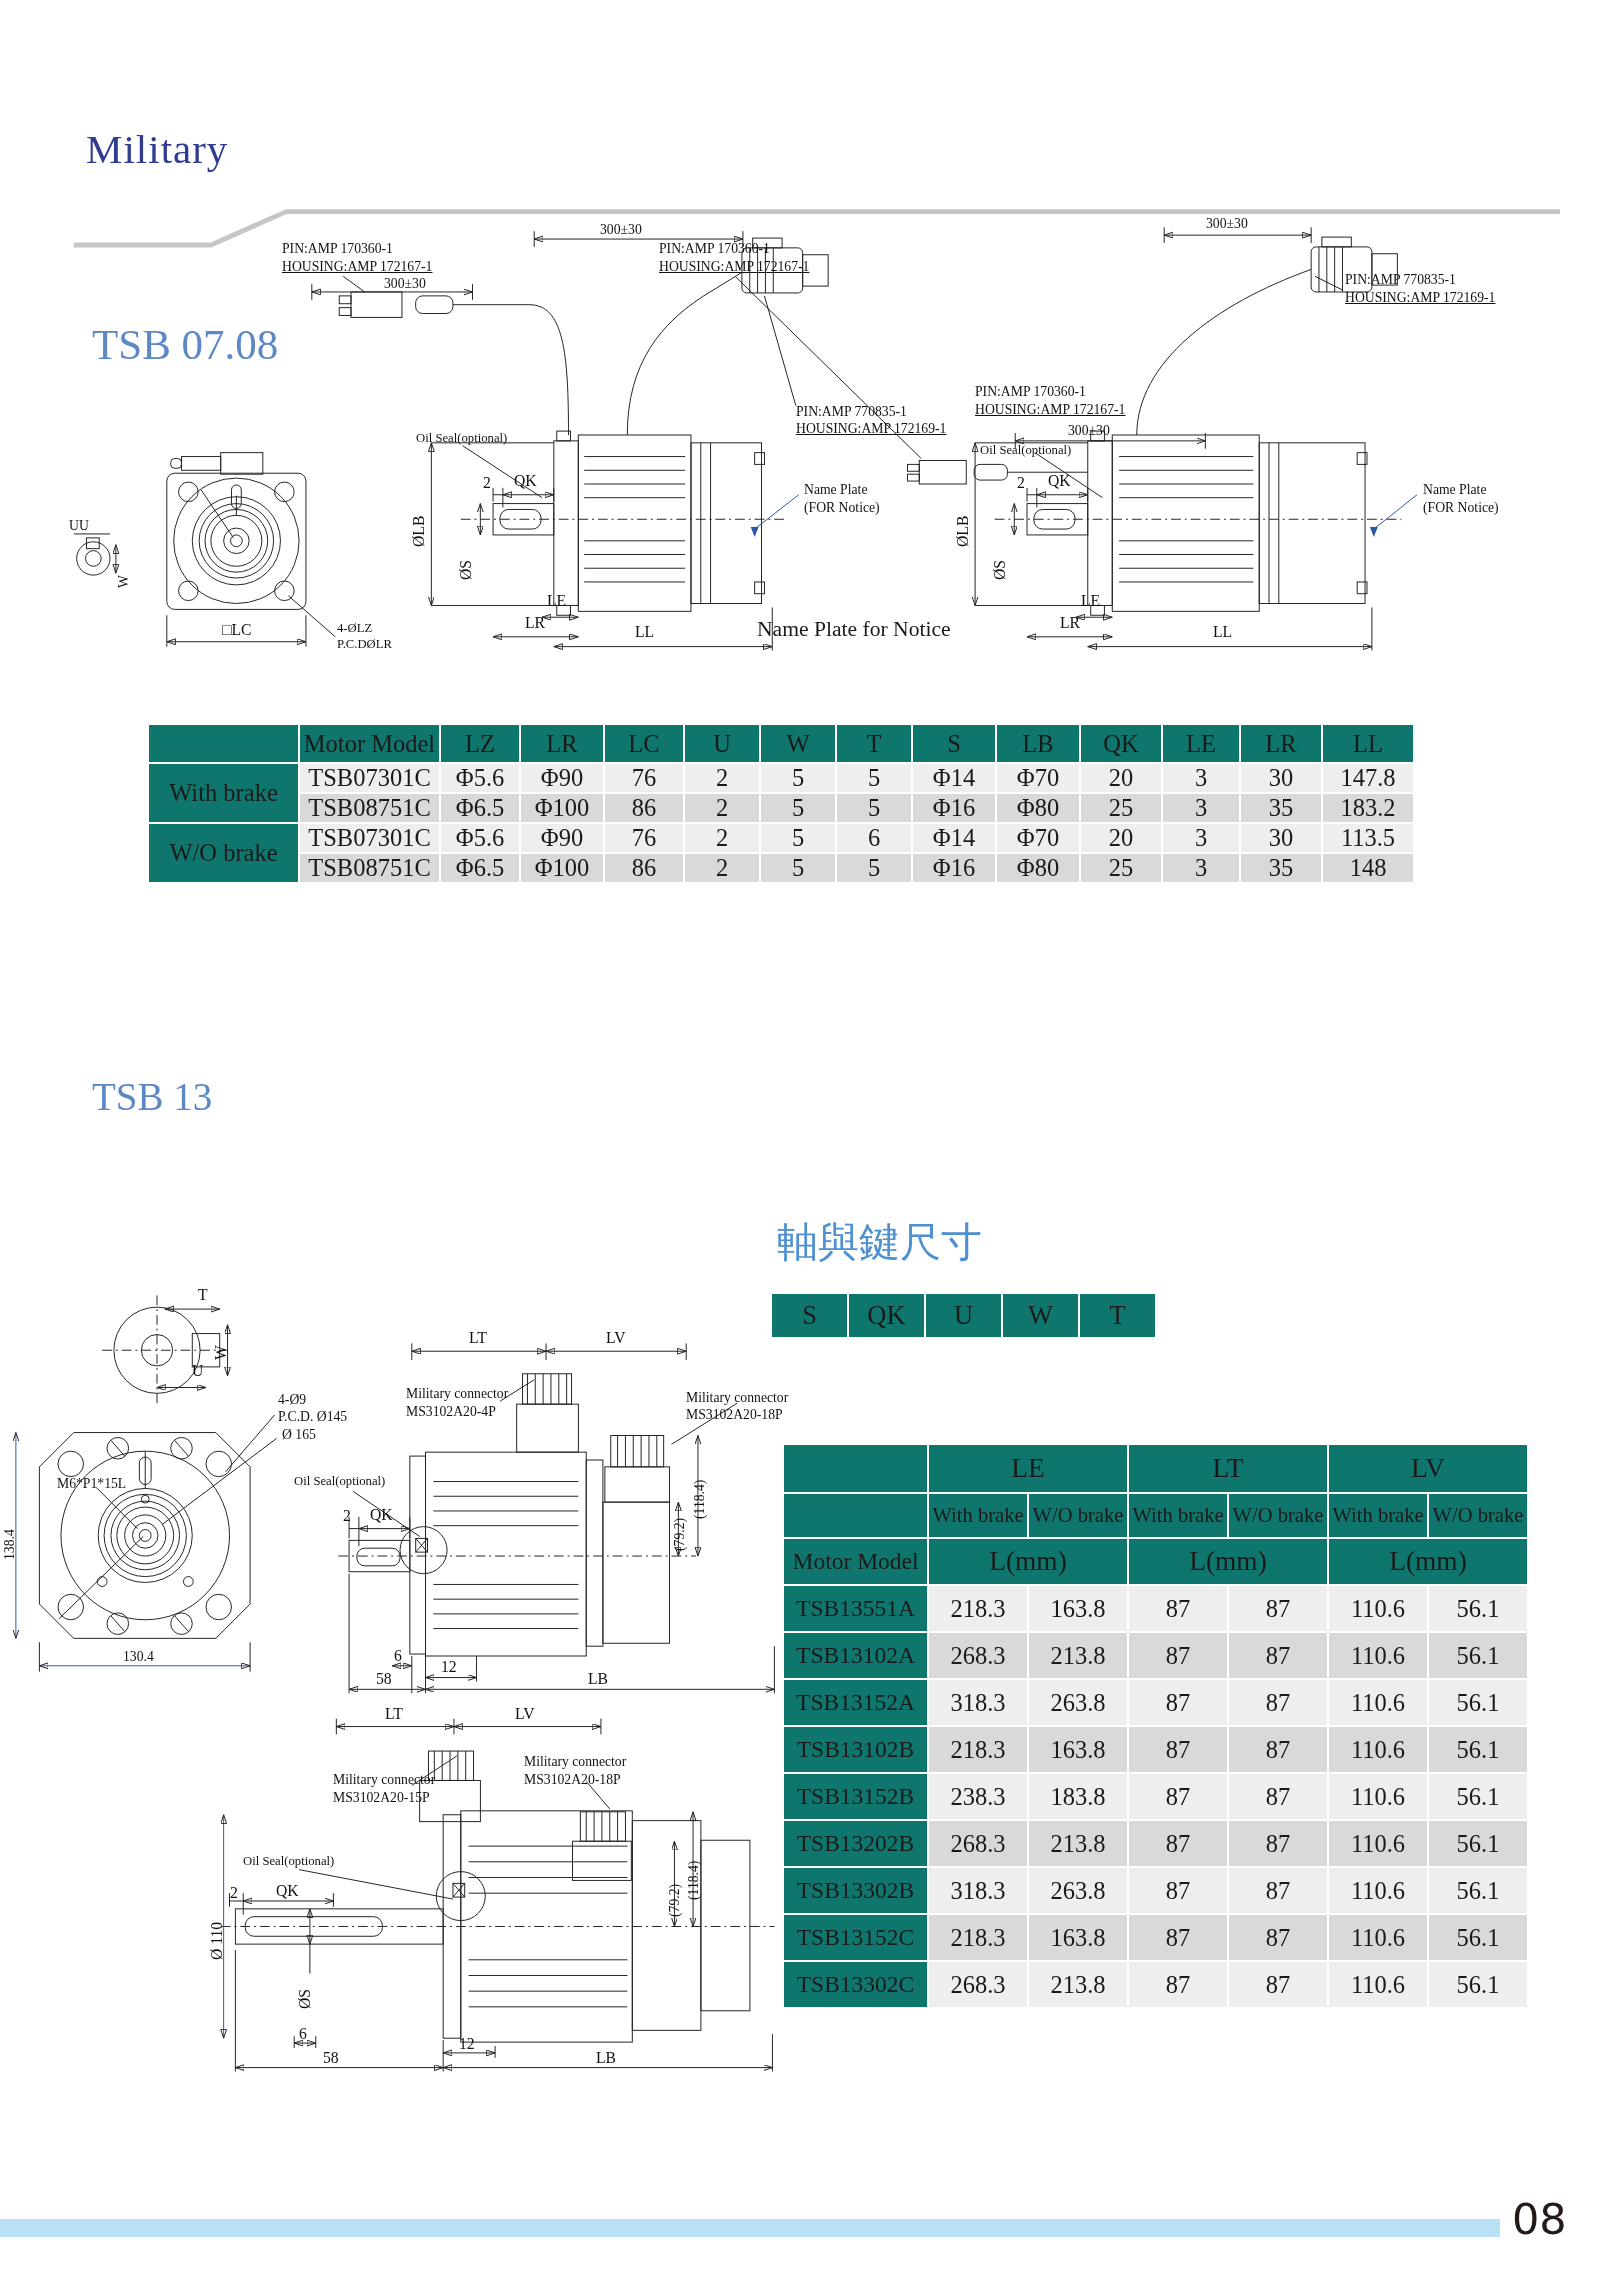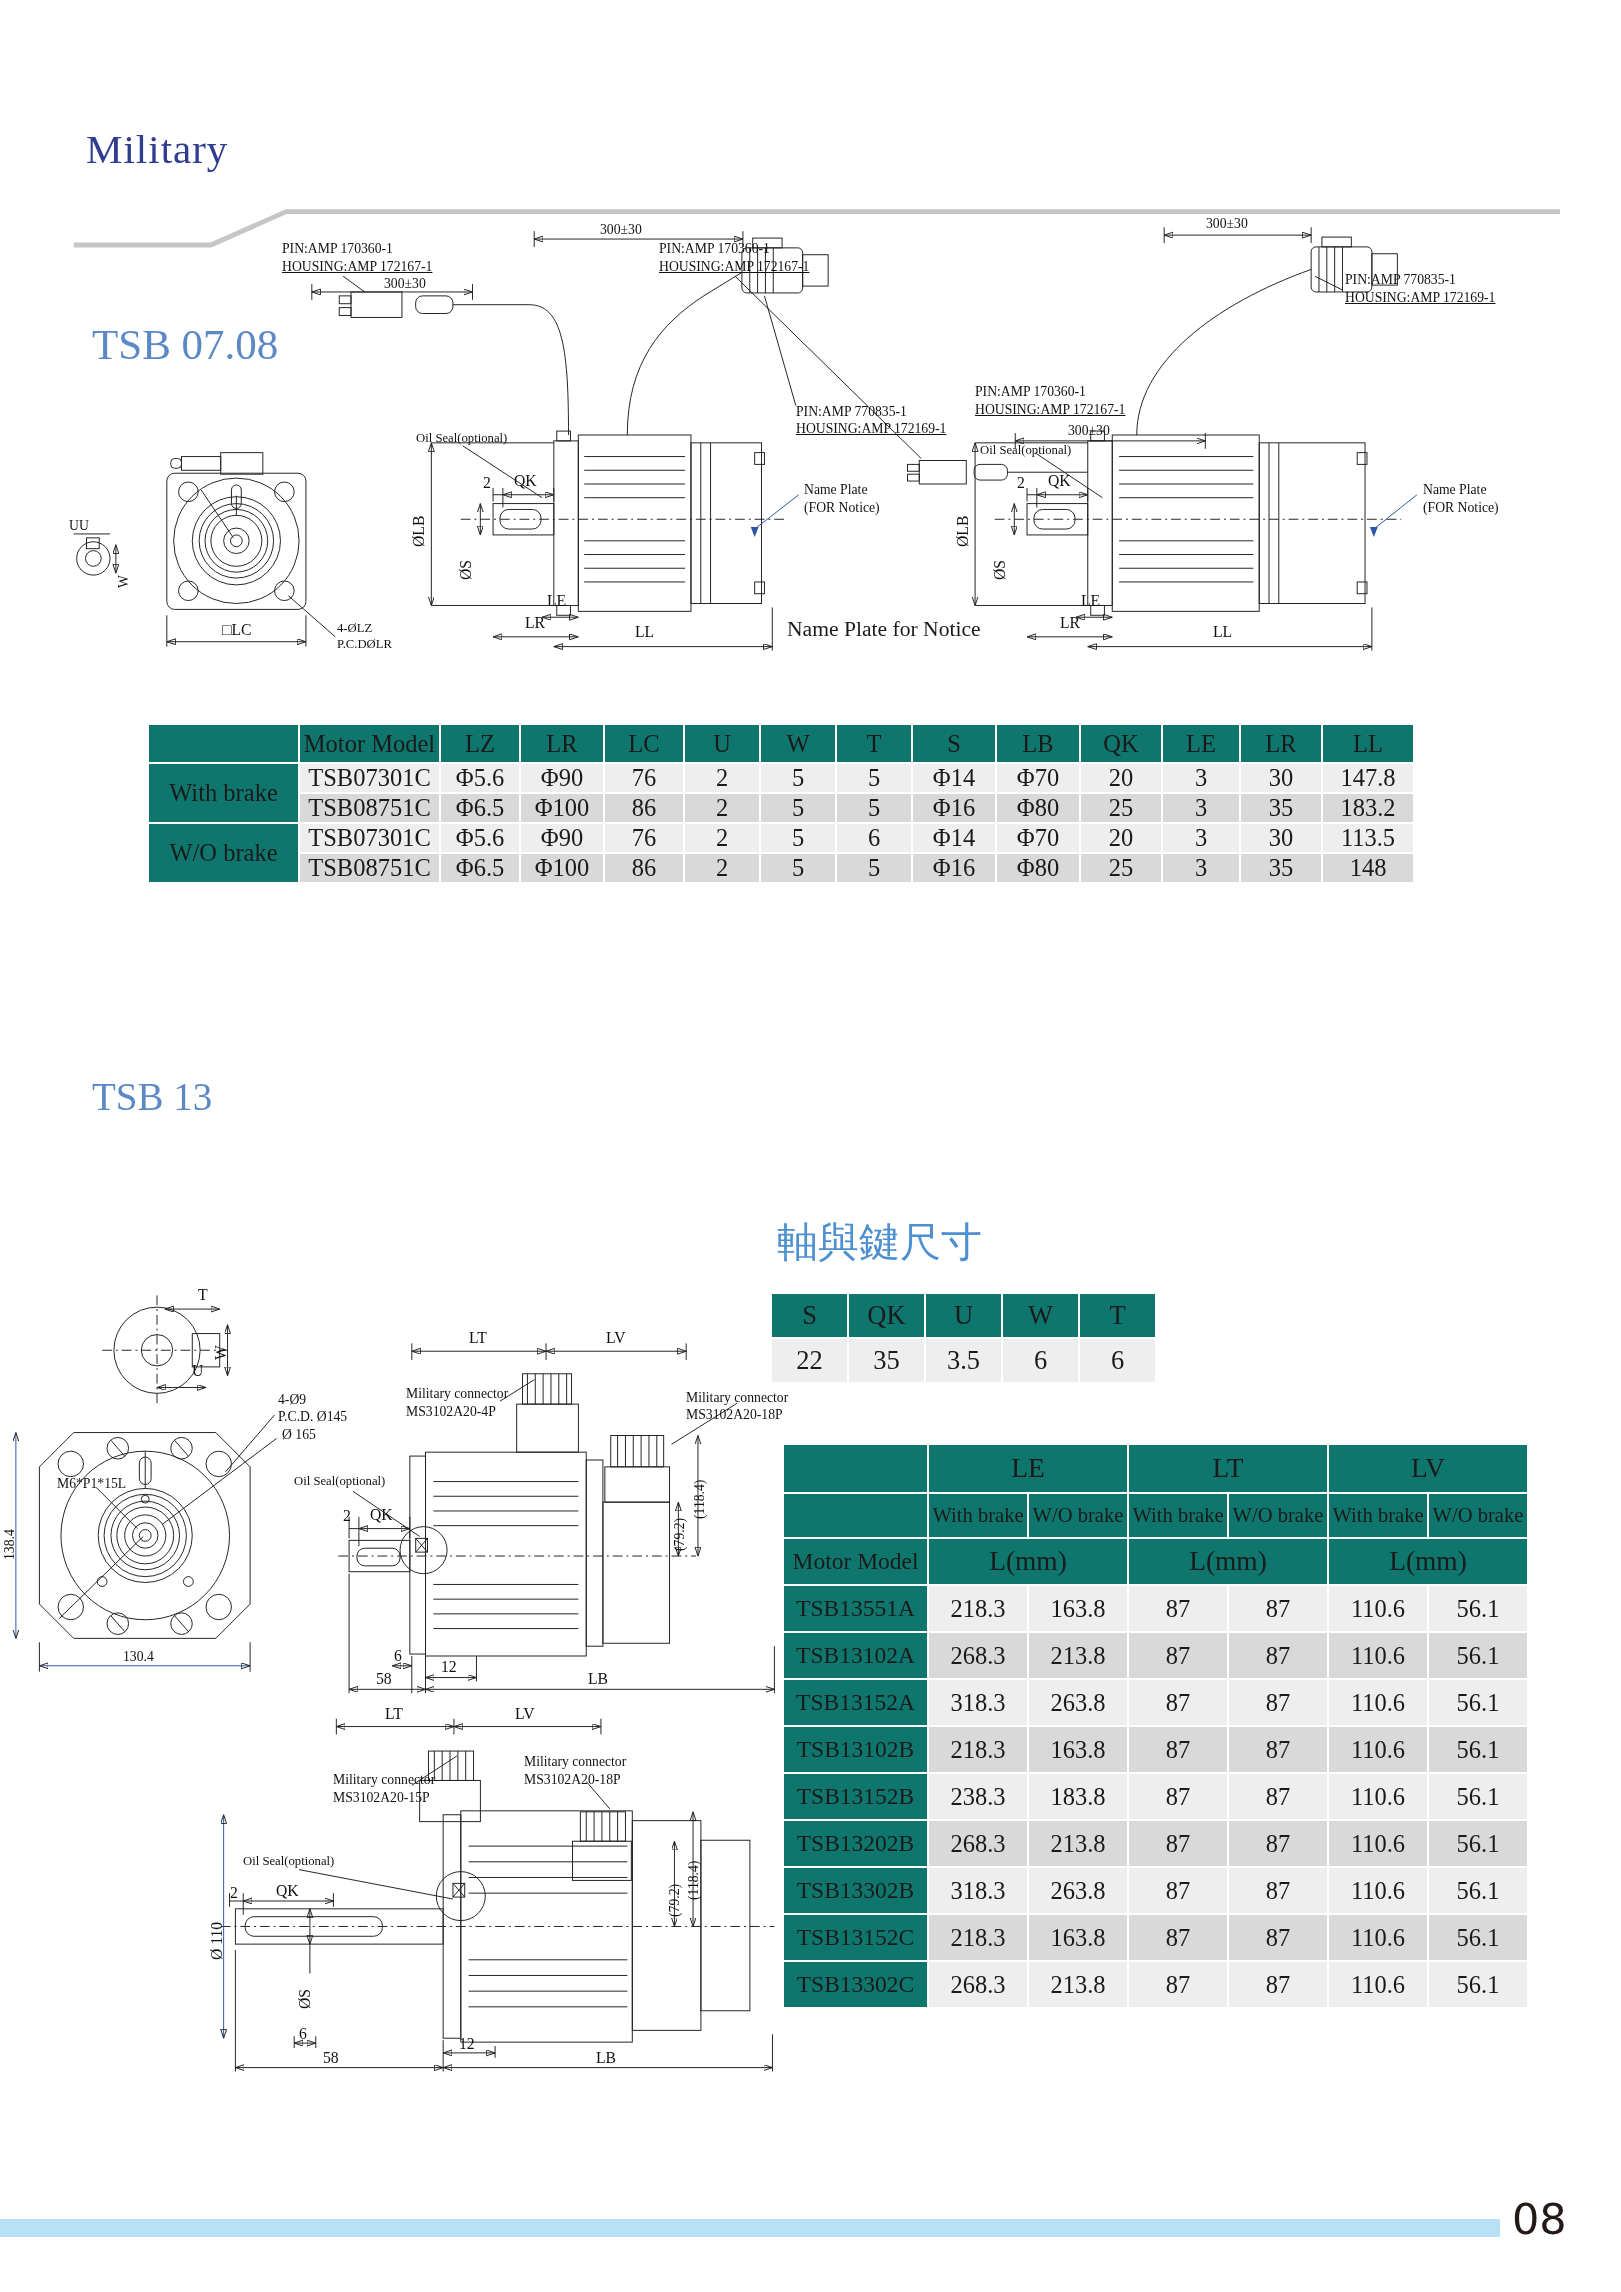--- a/index.html
+++ b/index.html
@@ -223,21 +223,21 @@
   <span class="dl abs und" style="left:796px;top:421px;">HOUSING:AMP 172169-1</span>
   <span class="dm abs" style="left:483px;top:474px;">2</span>
   <span class="dm abs" style="left:514px;top:472px;">QK</span>
   <span class="dm abs rot" style="left:410px;top:547px;">ØLB</span>
   <span class="dm abs rot" style="left:457px;top:580px;">ØS</span>
   <span class="dm abs" style="left:547px;top:592px;">LE</span>
   <span class="dm abs" style="left:525px;top:614px;">LR</span>
   <span class="dm abs" style="left:635px;top:623px;">LL</span>
   <span class="dl abs" style="left:804px;top:482px;">Name Plate</span>
   <span class="dl abs" style="left:804px;top:500px;">(FOR Notice)</span>
-  <span class="cap abs" style="left:757px;top:617px;margin-left:30px;">Name Plate for Notice</span>
+  <span class="cap abs" style="left:757px;top:617px;">Name Plate for Notice</span>
 
   <span class="dl abs" style="left:659px;top:241px;">PIN:AMP 170360-1</span>
   <span class="dl abs und" style="left:659px;top:259px;">HOUSING:AMP 172167-1</span>
   <span class="dl abs" style="left:975px;top:384px;">PIN:AMP 170360-1</span>
   <span class="dl abs und" style="left:975px;top:402px;">HOUSING:AMP 172167-1</span>
   <span class="dl abs" style="left:1206px;top:216px;">300±30</span>
   <span class="dl abs" style="left:1068px;top:423px;">300±30</span>
   <span class="dl abs sm" style="left:980px;top:443px;">Oil Seal(optional)</span>
   <span class="dl abs" style="left:1345px;top:272px;">PIN:AMP 770835-1</span>
   <span class="dl abs und" style="left:1345px;top:290px;">HOUSING:AMP 172169-1</span>
@@ -583,27 +583,20 @@
         <col style="width:75px">
       </colgroup>
     <tbody>
         <tr>
       <th class="blue">S</th>
       <th class="blue">QK</th>
       <th class="blue">U</th>
       <th class="blue">W</th>
       <th class="blue">T</th>
     </tr>
-    <tr>
-      <td class="r1">22</td>
-      <td class="r1">35</td>
-      <td class="r1">3.5</td>
-      <td class="r1">6</td>
-      <td class="r1">6</td>
-    </tr>
   </tbody>
     </table>
 
   <table class="t2 abs" style="left:782px;top:1443px;">
     <colgroup>
         <col style="width:143px">
         <col style="width:98px">
         <col style="width:98px">
         <col style="width:98px">
         <col style="width:98px">

